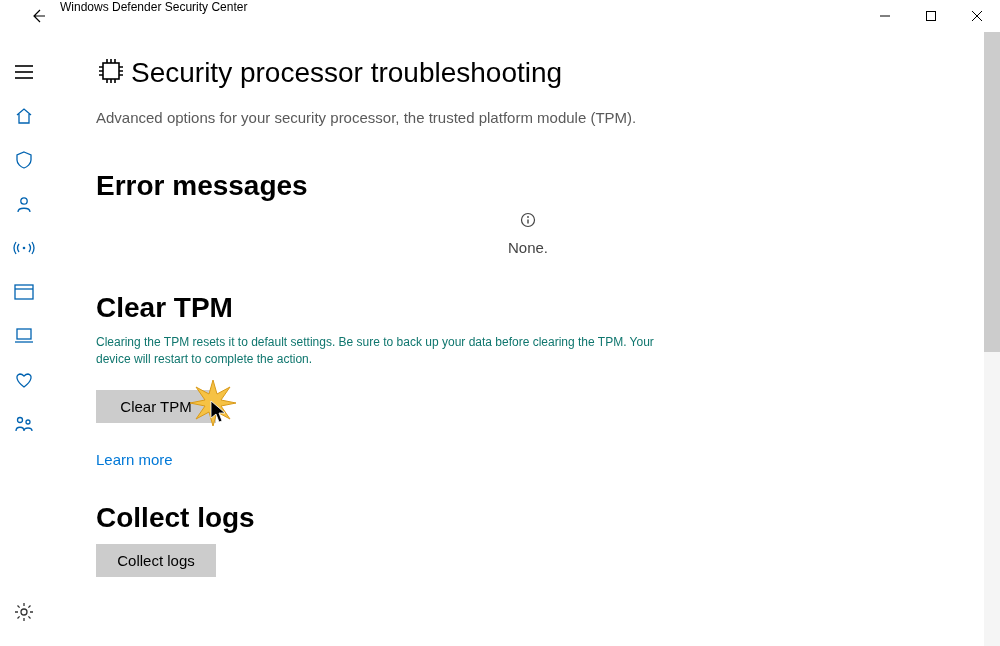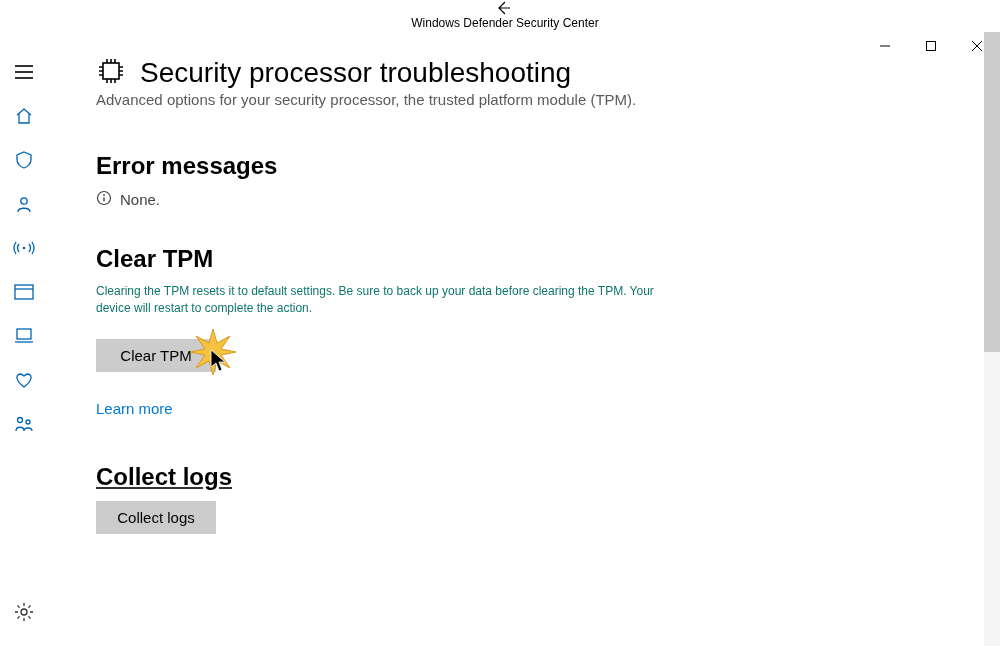--- a/index.html
+++ b/index.html
@@ -9,23 +9,21 @@
       color: #333;
       background: #fff;
       width: 1000px;
       height: 646px;
       overflow: hidden;
       position: relative;
     }
     .titlebar {
       height: 32px;
       display: flex;
-      align-items: center;
-      padding-left: 6px;
-      flex-direction: column;
+      padding-left: 20px;
     }
     .titlebar .back {
       width: 36px; height: 32px;
       display: flex; align-items: center; justify-content: center;
       color: #333;
     }
     .titlebar .title {
       font-size: 12px;
       color: #000;
       padding-left: 4px;
@@ -64,49 +62,50 @@
     }
     .content {
       flex: 1;
       padding: 24px 40px 0 48px;
       position: relative;
       overflow: hidden;
     }
     .page-title-row {
       display: flex;
       align-items: center;
-      gap: 14px;
-      margin-bottom: 0;
+      gap: 5px;
+      margin-bottom: 18px;
     }
     .page-title {
       font-size: 28px;
       font-weight: 350;
       color: #000;
     }
     .chip-icon { color: #000; }
     .subtitle {
       color: #5a5a5a;
       font-size: 15px;
       line-height: 1.4;
       max-width: 560px;
       margin-bottom: 42px;
     }
     .section-h {
-      font-size: 24px;
+      font-size: 28px;
       font-weight: 600;
       color: #000;
       margin-bottom: 10px;
     }
     .error-row {
       display: flex;
       align-items: center;
       gap: 8px;
       color: #444;
       font-size: 15px;
       margin-bottom: 36px;
+      flex-direction: column;
     }
     .info-icon { color: #444; }
     .body-text {
       color: #0f766e;
       font-size: 12px;
       line-height: 1.4;
       max-width: 570px;
       margin-bottom: 22px;
     }
     .btn {
@@ -122,21 +121,21 @@
     }
     .btn-row { margin-bottom: 28px; position: relative; display: inline-block; }
     .link {
       color: #0078D7;
       font-size: 15px;
       cursor: pointer;
       display: inline-block;
       margin-bottom: 30px;
       text-align: center;
     }
-    .section-collect { margin-top: 16px; text-decoration: underline; }
+    .section-collect { margin-top: 4px; }
     .scrollbar {
       position: absolute;
       right: 0; top: 32px; bottom: 0;
       width: 16px;
       background: #f5f5f5;
     }
     .scrollbar .thumb {
       background: #ccc;
       width: 16px;
       height: 320px;

